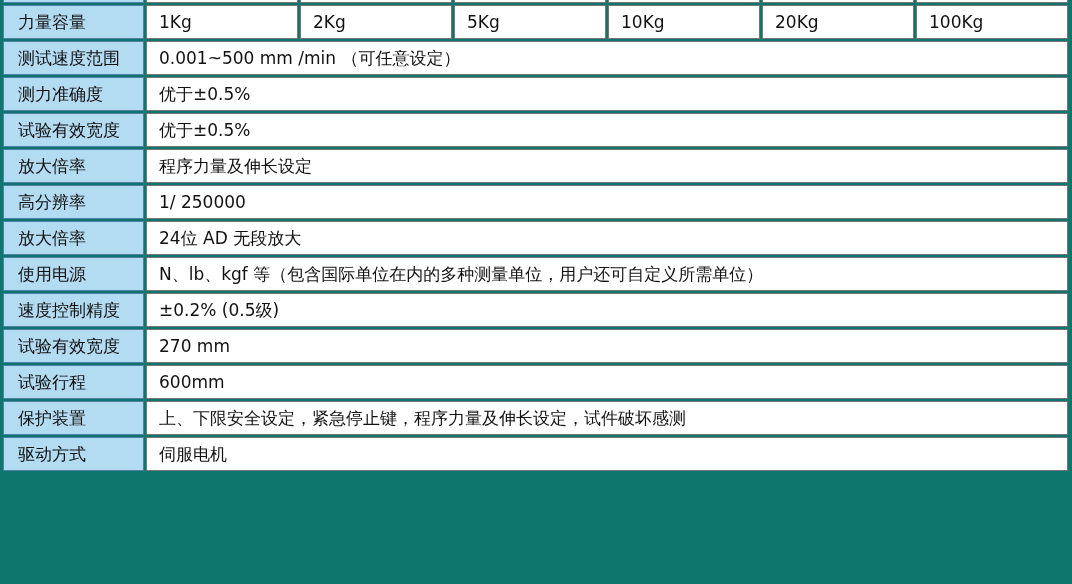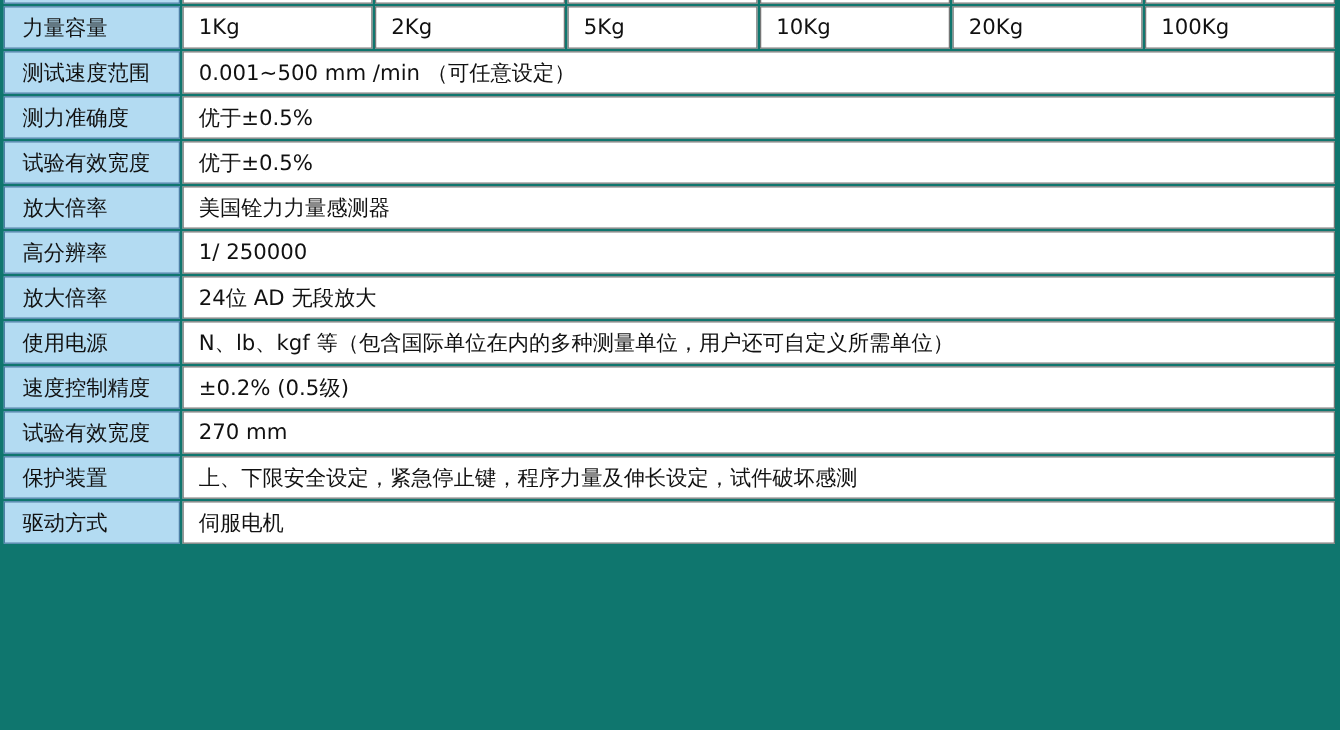--- a/index.html
+++ b/index.html
@@ -87,21 +87,21 @@
         <td colspan="6">优于±0.5%</td>
       </tr>
 
       <tr>
         <td class="label">试验有效宽度</td>
         <td colspan="6">优于±0.5%</td>
       </tr>
 
       <tr>
         <td class="label">放大倍率</td>
-        <td colspan="6">美国铨力力量感测器</td>
+        <td colspan="6">程序力量及伸长设定</td>
       </tr>
 
       <tr>
         <td class="label">高分辨率</td>
         <td colspan="6">1/ 250000</td>
       </tr>
 
       <tr>
         <td class="label">放大倍率</td>
         <td colspan="6">24位 AD 无段放大</td>
@@ -115,20 +115,24 @@
       <tr>
         <td class="label">速度控制精度</td>
         <td colspan="6">±0.2% (0.5级)</td>
       </tr>
 
       <tr>
         <td class="label">试验有效宽度</td>
         <td colspan="6">270 mm</td>
       </tr>
 
+      <tr>
+        <td class="label">试验行程</td>
+        <td colspan="6">600mm</td>
+      </tr>
 
 
       <tr>
         <td class="label">保护装置</td>
         <td colspan="6">上、下限安全设定，紧急停止键，程序力量及伸长设定，试件破坏感测</td>
       </tr>
 
       <tr>
         <td class="label">驱动方式</td>
         <td colspan="6">伺服电机</td>

